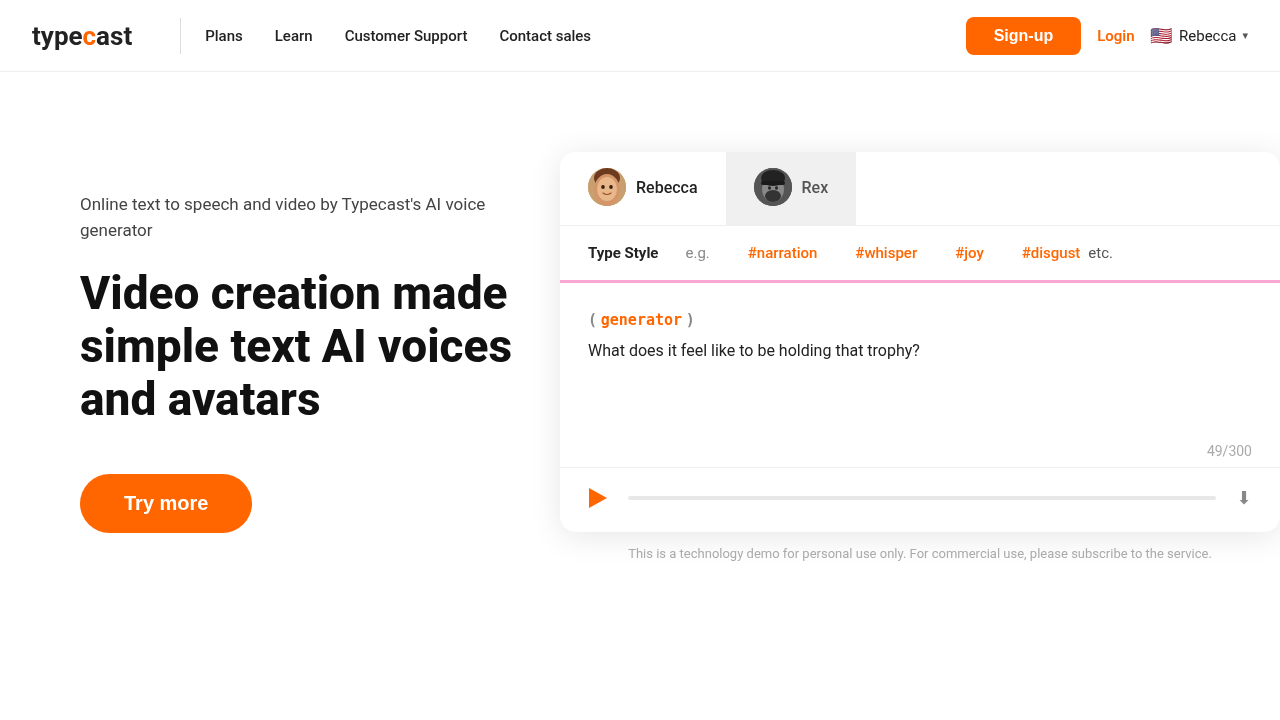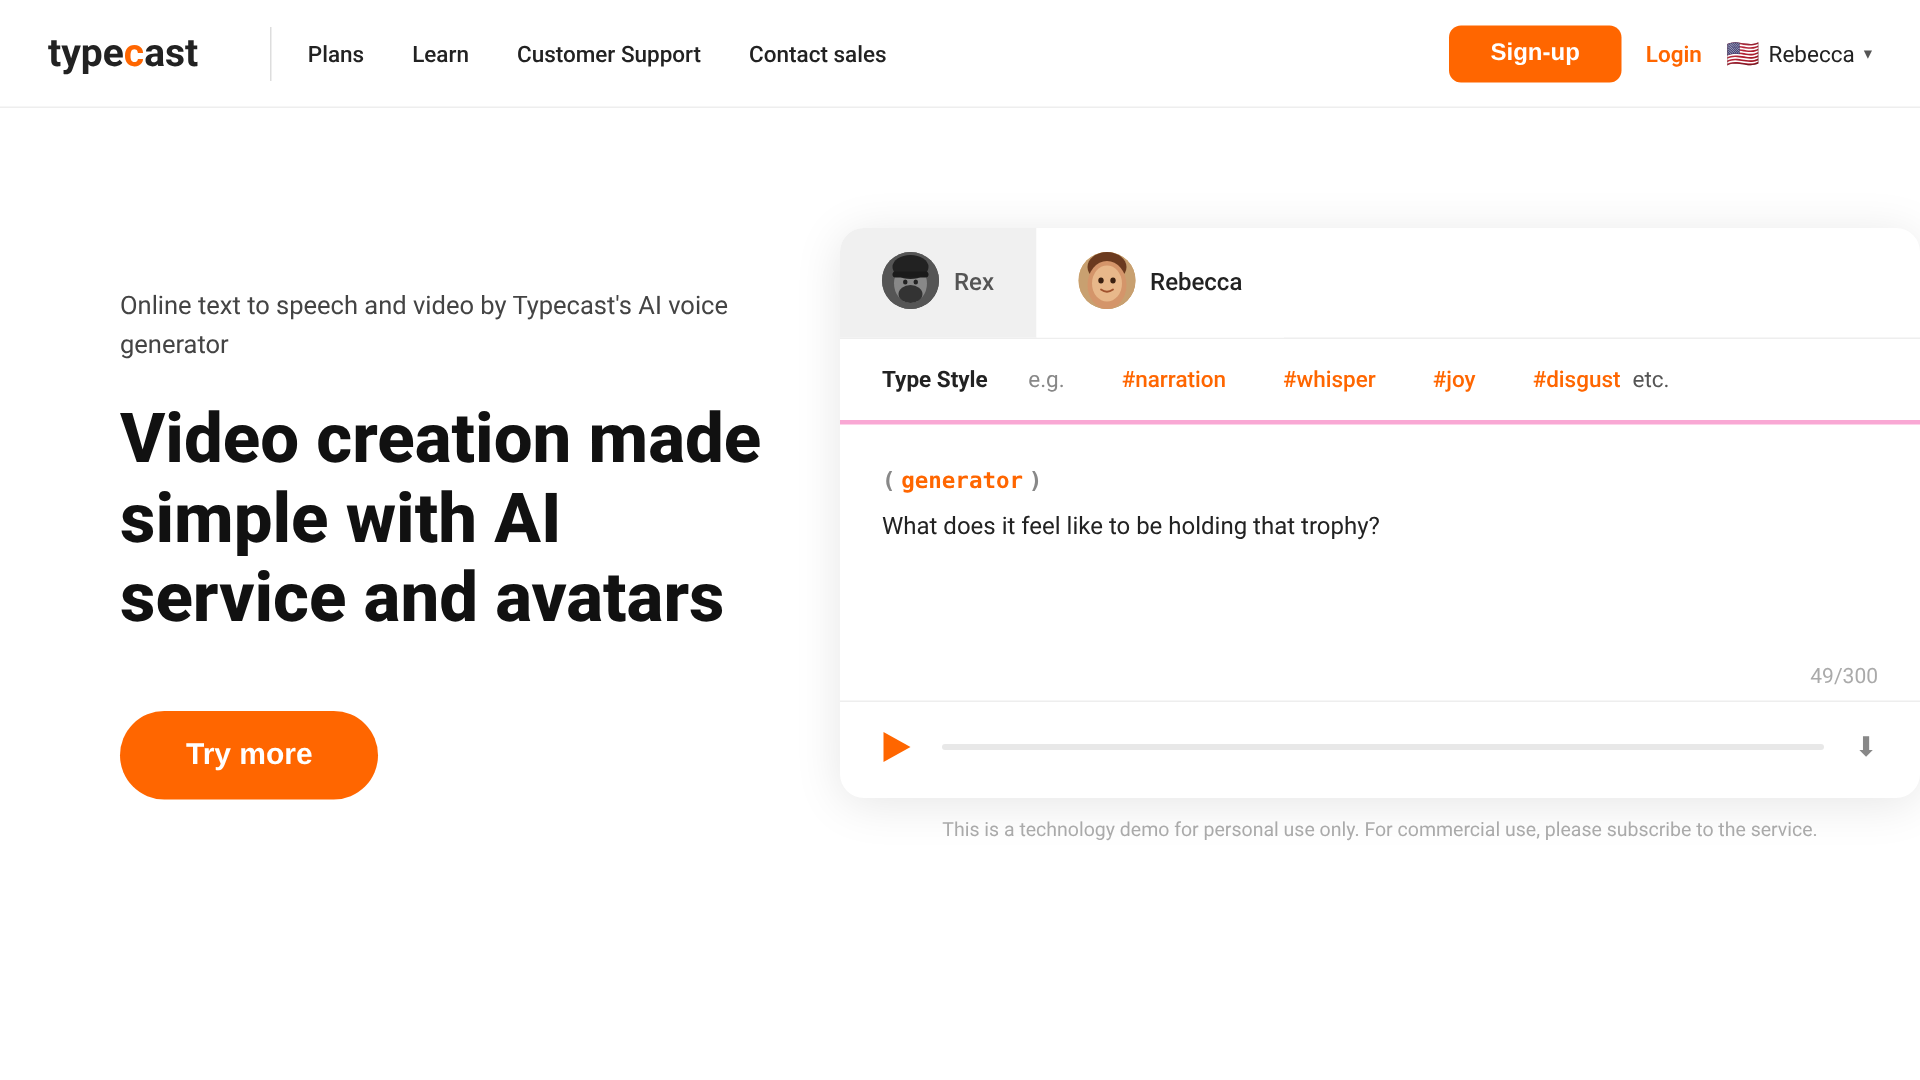--- a/index.html
+++ b/index.html
@@ -137,64 +137,64 @@
       <span class="flag">🇺🇸</span>
       <span>Rebecca</span>
       <span class="chevron">▾</span>
     </div>
   </div>
 </nav>
 
 <section class="hero">
   <div class="hero-left">
     <p class="hero-subtitle">Online text to speech and video by Typecast's AI voice generator</p>
-    <h1 class="hero-title">Video creation made simple with AI service and avatars</h1>
+    <h1 class="hero-title">Video creation made simple text AI voices and avatars</h1>
     <button class="try-more-btn">Try more</button>
   </div>
 
   <div class="hero-right">
     <div class="demo-card">
 
       <div class="tabs">
+        <div class="tab active">
+          <div class="face-rebecca">
+
+            <svg width="38" height="38" viewBox="0 0 38 38">
+              <circle cx="19" cy="19" r="19" fill="#c8a070"></circle>
+
+              <ellipse cx="19" cy="10" rx="13" ry="10" fill="#6b3a1f"></ellipse>
+              <ellipse cx="19" cy="22" rx="13" ry="16" fill="#d4956a"></ellipse>
+
+              <ellipse cx="19" cy="21" rx="10" ry="12" fill="#e8b88a"></ellipse>
+
+              <ellipse cx="15" cy="19" rx="1.8" ry="2" fill="#3a2010"></ellipse>
+              <ellipse cx="23" cy="19" rx="1.8" ry="2" fill="#3a2010"></ellipse>
+
+              <path d="M15 25 Q19 28 23 25" stroke="#a0522d" stroke-width="1.2" fill="none" stroke-linecap="round"></path>
+            </svg>
+          </div>
+          <span>Rebecca</span>
+        </div>
         <div class="tab inactive">
           <div class="face-rex">
             <svg width="38" height="38" viewBox="0 0 38 38">
               <circle cx="19" cy="19" r="19" fill="#555"></circle>
 
               <ellipse cx="19" cy="21" rx="11" ry="13" fill="#888"></ellipse>
 
               <ellipse cx="19" cy="28" rx="8" ry="6" fill="#333"></ellipse>
 
               <ellipse cx="19" cy="10" rx="12" ry="8" fill="#222"></ellipse>
               <rect x="7" y="13" width="24" height="4" rx="2" fill="#1a1a1a"></rect>
 
               <ellipse cx="15.5" cy="20" rx="1.5" ry="1.7" fill="#222"></ellipse>
               <ellipse cx="22.5" cy="20" rx="1.5" ry="1.7" fill="#222"></ellipse>
             </svg>
           </div>
           <span>Rex</span>
-        </div>
-        <div class="tab active">
-          <div class="face-rebecca">
-
-            <svg width="38" height="38" viewBox="0 0 38 38">
-              <circle cx="19" cy="19" r="19" fill="#c8a070"></circle>
-
-              <ellipse cx="19" cy="10" rx="13" ry="10" fill="#6b3a1f"></ellipse>
-              <ellipse cx="19" cy="22" rx="13" ry="16" fill="#d4956a"></ellipse>
-
-              <ellipse cx="19" cy="21" rx="10" ry="12" fill="#e8b88a"></ellipse>
-
-              <ellipse cx="15" cy="19" rx="1.8" ry="2" fill="#3a2010"></ellipse>
-              <ellipse cx="23" cy="19" rx="1.8" ry="2" fill="#3a2010"></ellipse>
-
-              <path d="M15 25 Q19 28 23 25" stroke="#a0522d" stroke-width="1.2" fill="none" stroke-linecap="round"></path>
-            </svg>
-          </div>
-          <span>Rebecca</span>
         </div>
       </div>
 
       <div class="type-style-row">
         <span class="type-style-label">Type Style</span>
         <span class="type-style-eg">e.g.</span>
         <span class="tag-orange">#narration</span>
         <span class="tag-orange">#whisper</span>
         <span class="tag-orange">#joy</span>
         <span class="tag-orange">#disgust</span>

